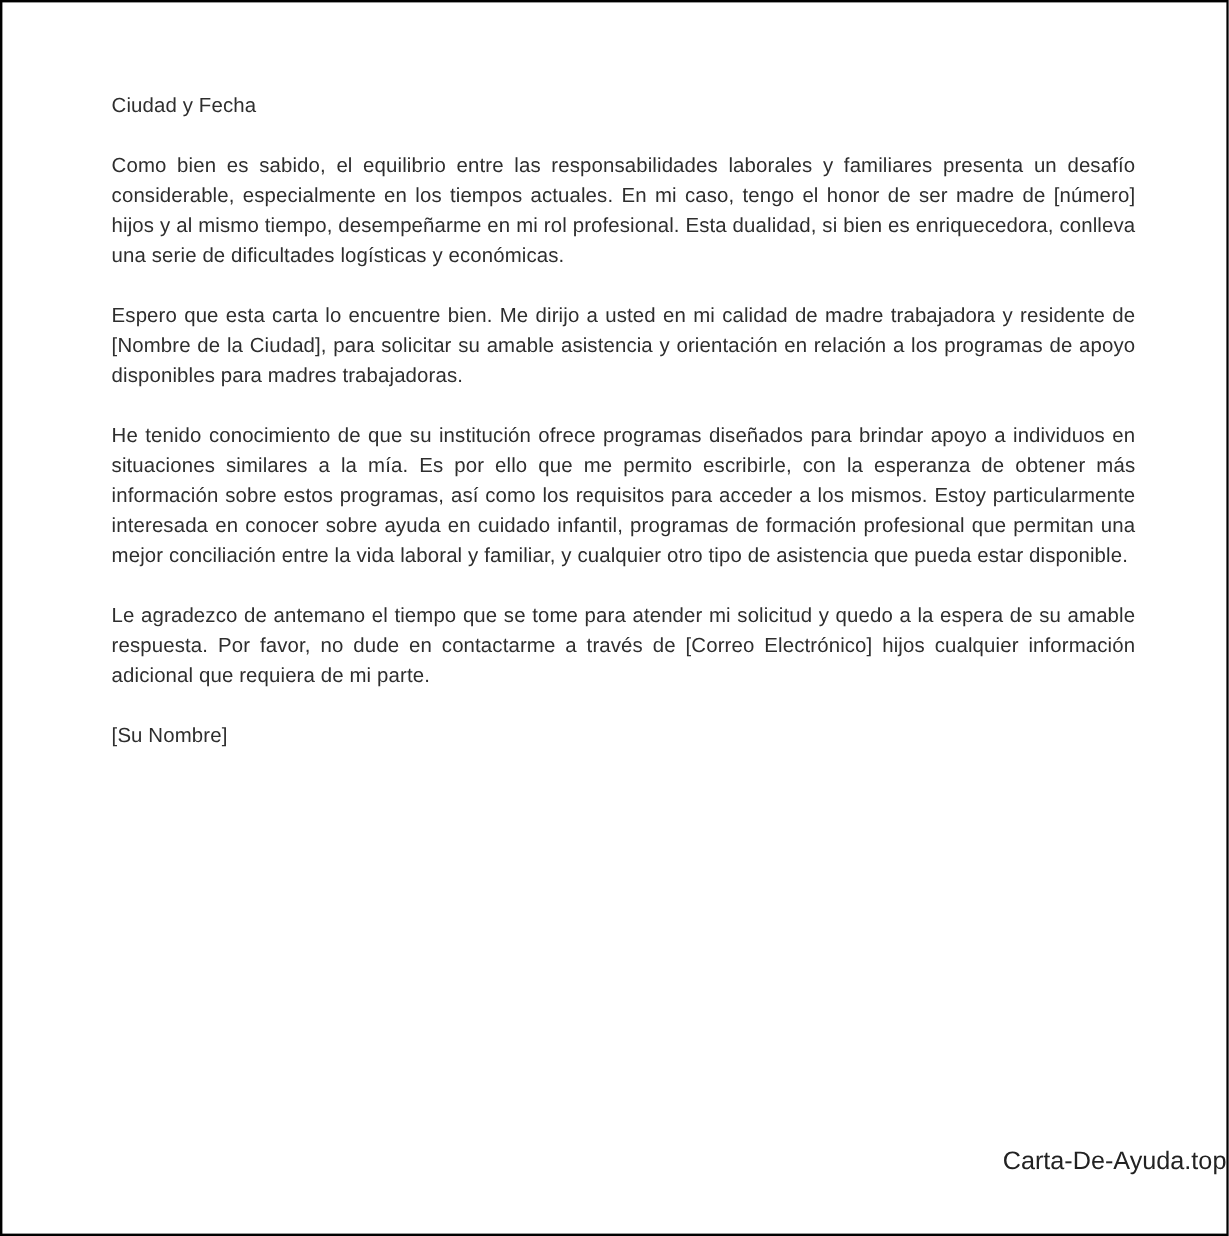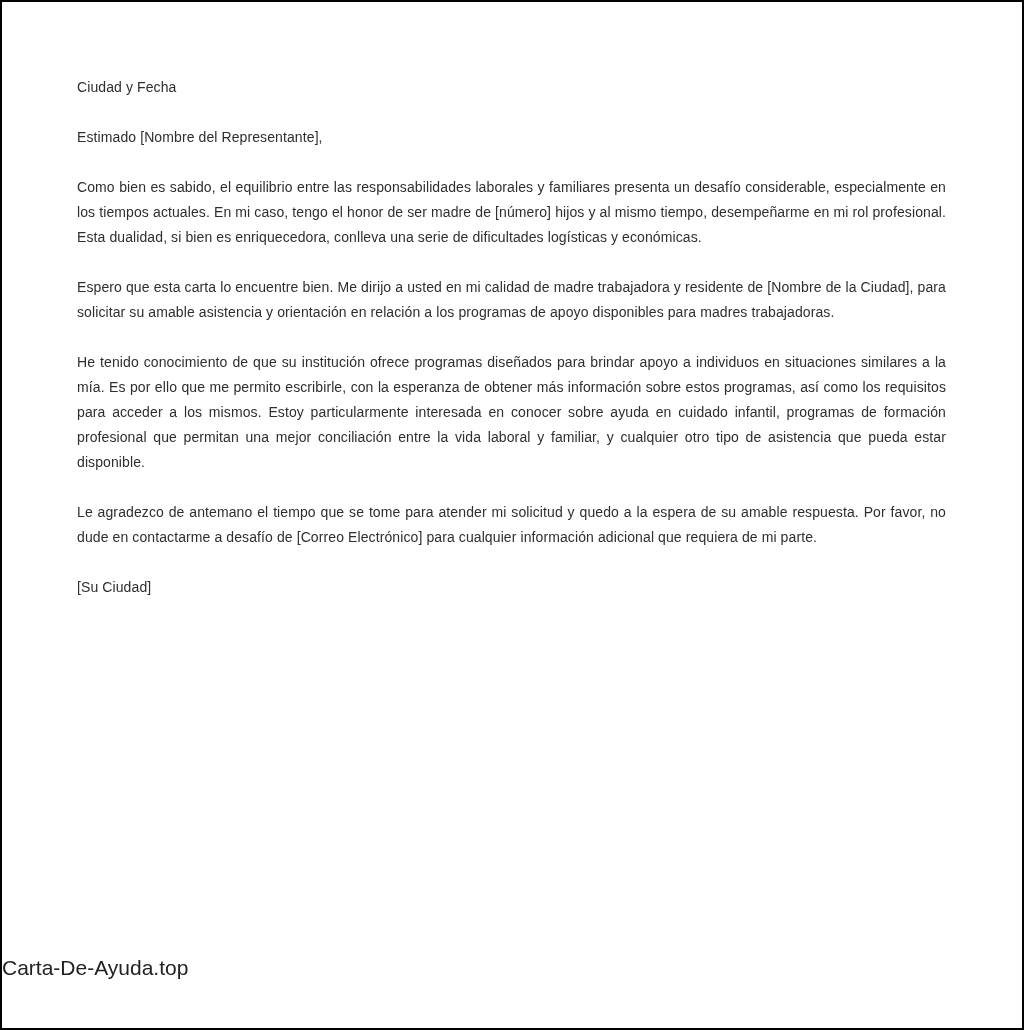--- a/index.html
+++ b/index.html
@@ -18,47 +18,46 @@
     color: #2e2e2e;
     overflow: hidden;
   }
   .letter-content {
     position: absolute;
     left: 75px;
     right: 76px;
     top: 73px;
   }
   .letter-content p {
-    margin: 0 0 25px 0;
-    font-size: 14px;
+    margin: 0 0 25px 16px;
+    font-size: 17px;
     line-height: 25px;
     text-align: justify;
     letter-spacing: 0.1px;
   }
   .letter-content p.single-line {
     text-align: left;
   }
   .site-footer {
     position: absolute;
     left: 0;
     right: 0;
     top: 953px;
-    text-align: left;
+    text-align: right;
     font-size: 21px;
     line-height: 26px;
     color: #222222;
   }
 </style>
 </head>
 <body>
 
 <div class="page">
   <div class="letter-content">
     <p class="single-line">Ciudad y Fecha</p>
-    <p class="single-line">Estimado [Nombre del Representante],</p>
     <p>Como bien es sabido, el equilibrio entre las responsabilidades laborales y familiares presenta un desafío considerable, especialmente en los tiempos actuales. En mi caso, tengo el honor de ser madre de [número] hijos y al mismo tiempo, desempeñarme en mi rol profesional. Esta dualidad, si bien es enriquecedora, conlleva una serie de dificultades logísticas y económicas.</p>
     <p>Espero que esta carta lo encuentre bien. Me dirijo a usted en mi calidad de madre trabajadora y residente de [Nombre de la Ciudad], para solicitar su amable asistencia y orientación en relación a los programas de apoyo disponibles para madres trabajadoras.</p>
     <p>He tenido conocimiento de que su institución ofrece programas diseñados para brindar apoyo a individuos en situaciones similares a la mía. Es por ello que me permito escribirle, con la esperanza de obtener más información sobre estos programas, así como los requisitos para acceder a los mismos. Estoy particularmente interesada en conocer sobre ayuda en cuidado infantil, programas de formación profesional que permitan una mejor conciliación entre la vida laboral y familiar, y cualquier otro tipo de asistencia que pueda estar disponible.</p>
-    <p>Le agradezco de antemano el tiempo que se tome para atender mi solicitud y quedo a la espera de su amable respuesta. Por favor, no dude en contactarme a desafío de [Correo Electrónico] para cualquier información adicional que requiera de mi parte.</p>
-    <p class="single-line">[Su Ciudad]</p>
+    <p>Le agradezco de antemano el tiempo que se tome para atender mi solicitud y quedo a la espera de su amable respuesta. Por favor, no dude en contactarme a través de [Correo Electrónico] hijos cualquier información adicional que requiera de mi parte.</p>
+    <p class="single-line">[Su Nombre]</p>
   </div>
   <div class="site-footer">Carta-De-Ayuda.top</div>
 </div>
 
 </body></html>

